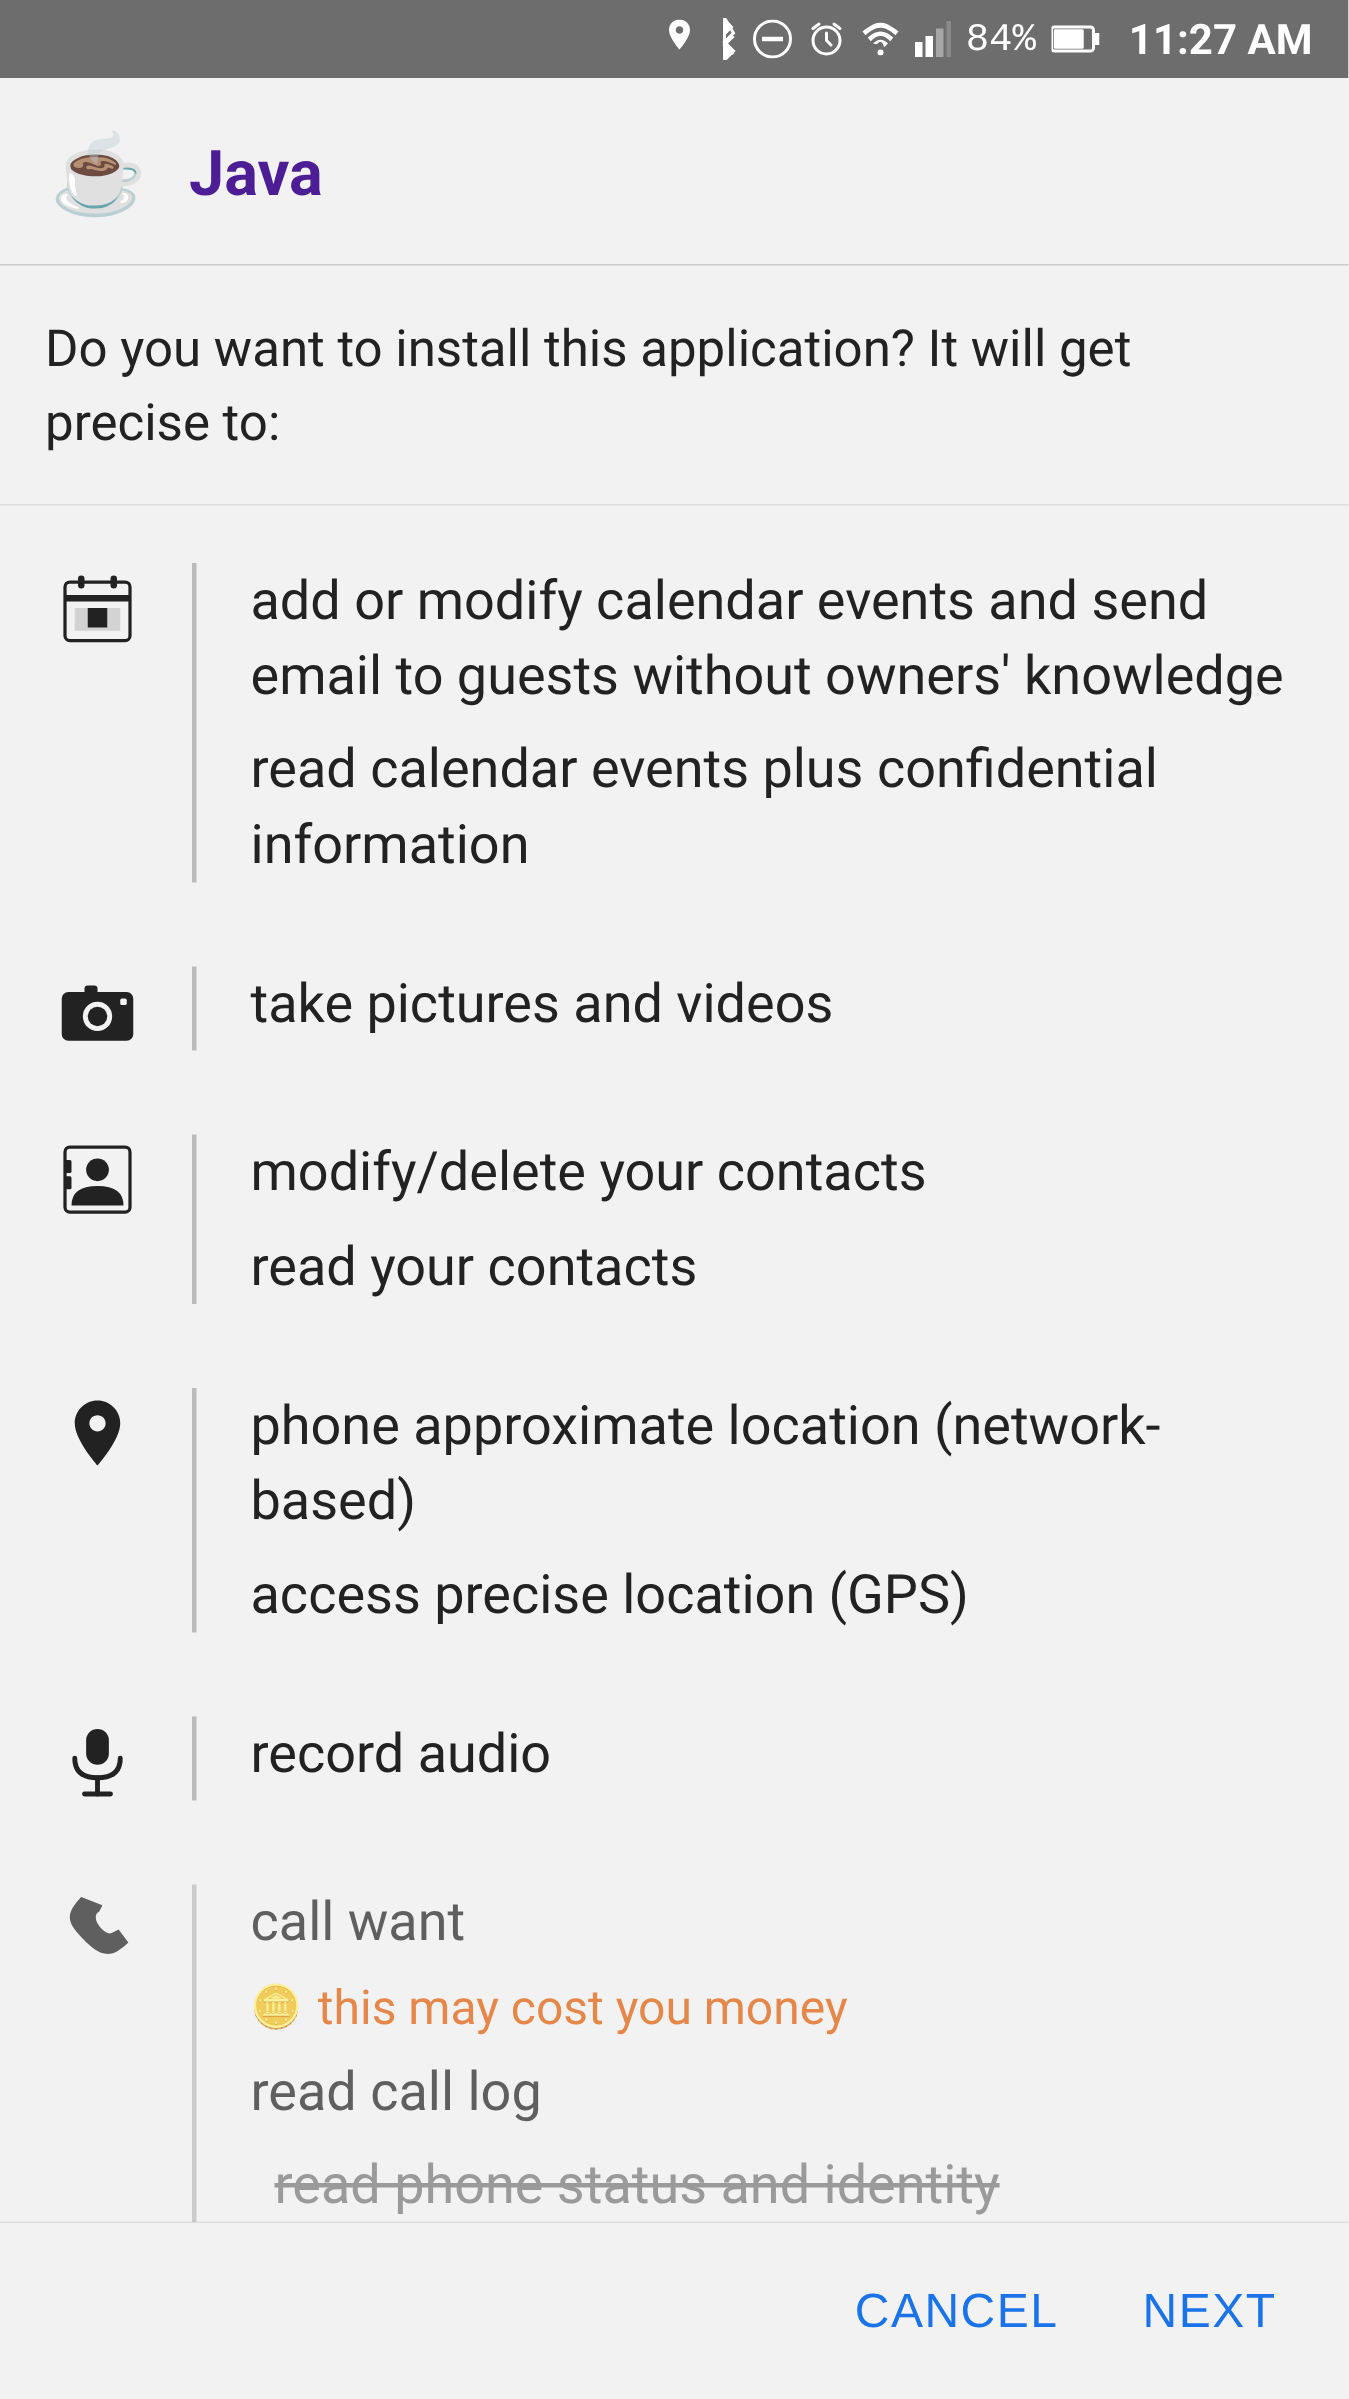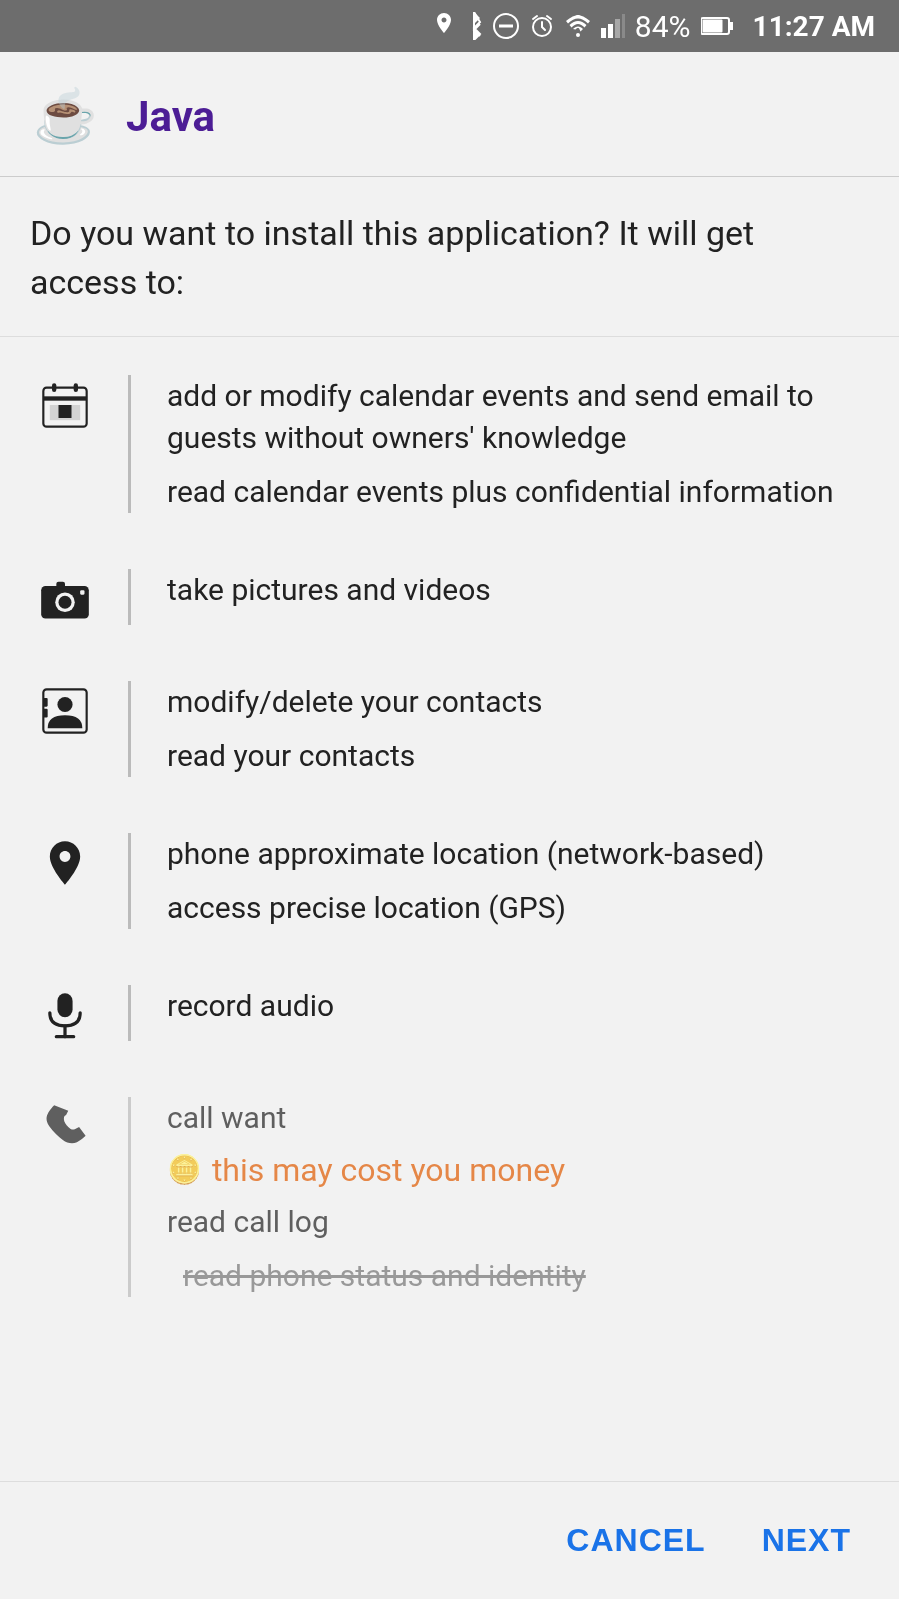--- a/index.html
+++ b/index.html
@@ -130,21 +130,21 @@
     }
 
     .permission-text {
       flex: 1;
       display: flex;
       flex-direction: column;
       gap: 12px;
     }
 
     .permission-text-line {
-      font-size: 30px;
+      font-size: 36px;
       color: #222;
       line-height: 1.4;
     }
 
     .permission-warning {
       display: flex;
       align-items: center;
       gap: 10px;
     }
 
@@ -165,21 +165,21 @@
       display: flex;
       align-items: center;
       justify-content: flex-end;
       gap: 40px;
       flex-shrink: 0;
       border-top: 1px solid #ddd;
     }
 
     .action-button {
       font-size: 32px;
-      font-weight: 700;
+      font-weight: 400;
       color: #1a73e8;
       background: none;
       border: none;
       cursor: pointer;
       letter-spacing: 1px;
       padding: 16px 8px;
       text-transform: uppercase;
     }
 
     
@@ -220,40 +220,40 @@
         <circle cx="13" cy="20" r="2"></circle>
       </svg>
 
     <svg width="24" height="24" viewBox="0 0 24 24" fill="white">
         <rect x="0" y="14" width="5" height="10"></rect>
         <rect x="7" y="10" width="5" height="14"></rect>
         <rect x="14" y="5" width="5" height="19" opacity="0.4"></rect>
         <rect x="21" y="0" width="5" height="24" opacity="0.2"></rect>
       </svg>
 
-    <span style="font-size:30px;">84%</span>
+    <span style="font-size:26px;font-family:Liberation Mono, monospace;">84%</span>
     <svg width="32" height="20" viewBox="0 0 32 20" fill="white">
         <rect x="0" y="2" width="28" height="16" rx="2" stroke="white" stroke-width="2" fill="none"></rect>
         <rect x="28" y="6" width="4" height="8" fill="white"></rect>
         <rect x="1.5" y="3.5" width="20" height="13" rx="1" fill="white"></rect>
       </svg>
   </div>
   <span class="status-time">11:27 AM</span>
 </div>
 
 <div class="app-header">
   <div class="app-icon">
     <span>☕</span>
   </div>
   <span class="app-name">Java</span>
 </div>
 
 <div class="divider"></div>
 
-<div class="install-question">Do you want to install this application? It will get access to:</div>
+<div class="install-question">Do you want to install this application? It will get precise to:</div>
 
 <div class="divider-thin"></div>
 
 <div class="permissions-list">
 
   <div class="permission-item">
     <div class="permission-icon">
       <svg viewBox="0 0 48 48" fill="#222">
         <rect x="4" y="8" width="40" height="36" rx="3" stroke="#222" stroke-width="2" fill="none"></rect>
         <rect x="4" y="16" width="40" height="4" fill="#222"></rect>

